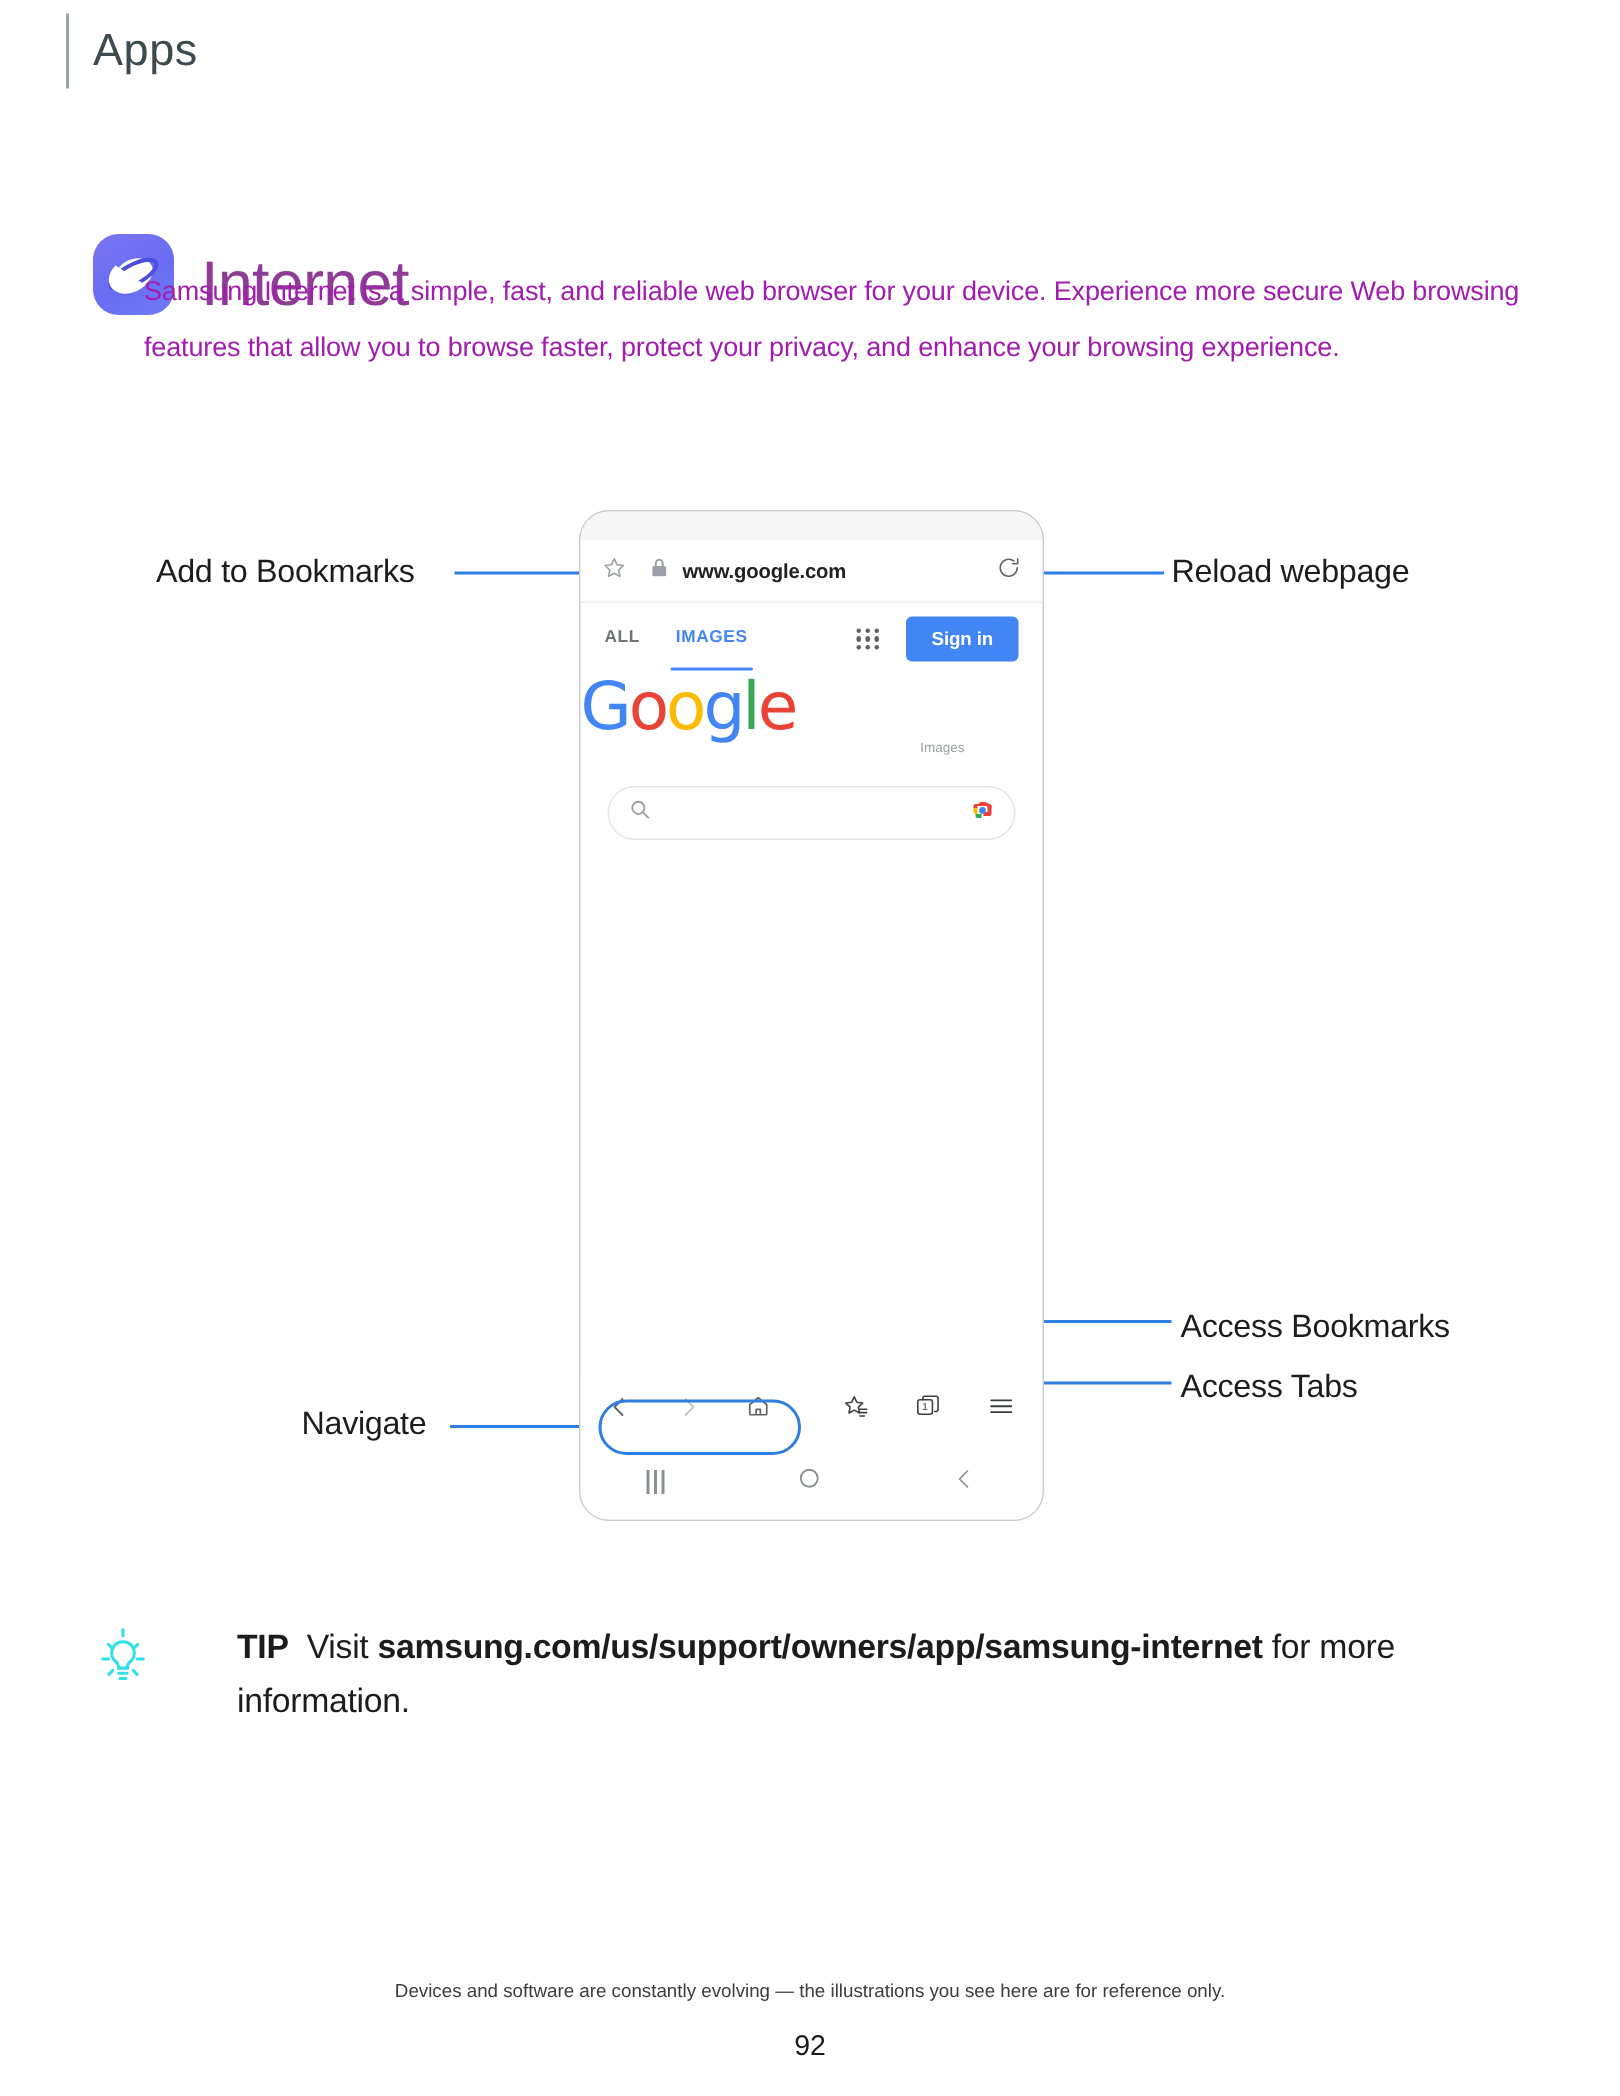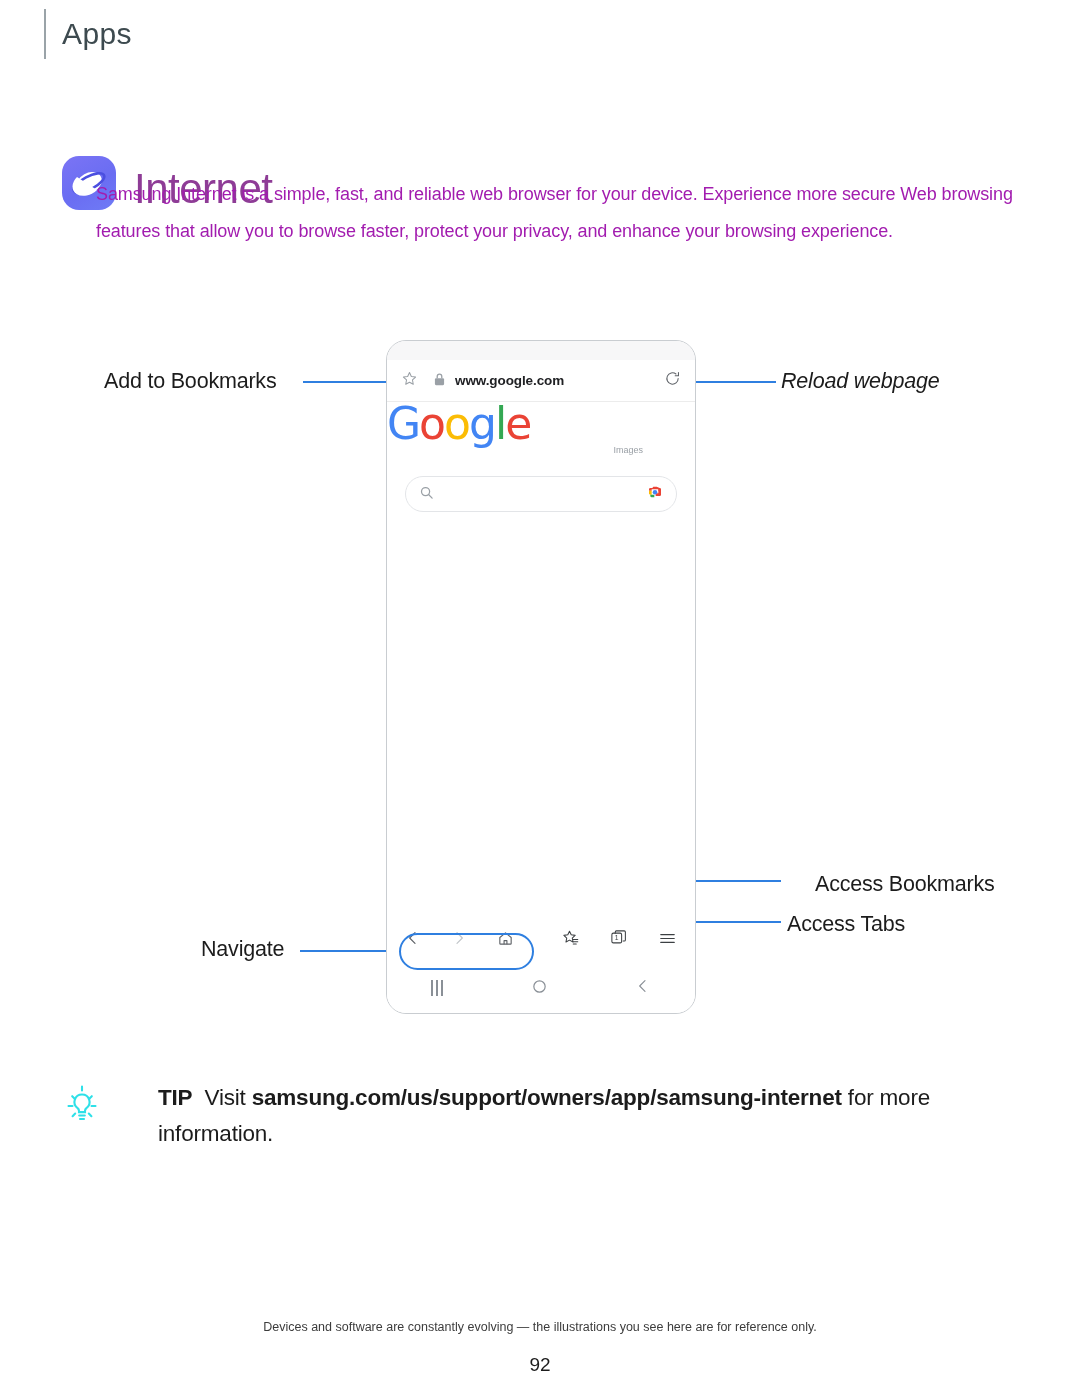--- a/index.html
+++ b/index.html
@@ -239,22 +239,22 @@
   
   .callout {
     position: absolute;
     font-size: 21.5px;
     color: #1c1c1c;
     letter-spacing: -0.2px;
     white-space: nowrap;
     pointer-events: auto;
   }
   .lbl-add-bm   { left: 104px; top: 369px; }
-  .lbl-reload   { left: 781px; top: 369px; font-style: italic; }
-  .lbl-acc-bm   { left: 787px; top: 872px; margin-left: 28px; }
+  .lbl-reload   { left: 781px; top: 369px; }
+  .lbl-acc-bm   { left: 787px; top: 872px; }
   .lbl-acc-tabs { left: 787px; top: 912px; }
   .lbl-navigate { left: 201px; top: 937px; }
 
   
   .lead { position: absolute; background: #2f7fe0; }
   .lead-h { height: 1.8px; }
   .lead-v { width: 1.8px; }
 
   .lead-add-bm  { left: 303px; top: 381px; width: 99px; }
   .lead-reload  { left: 690px; top: 381px; width: 86px; }
@@ -370,20 +370,37 @@
       </span>
       <span class="url-text">www.google.com</span>
       <span class="reload-ic">
         <svg width="17" height="17" viewBox="0 0 24 24" fill="none" stroke="#5f6368" stroke-width="1.5" stroke-linecap="round">
           <path d="M20 12a8 8 0 11-3.1-6.3"></path>
           <path d="M20.4 3.6v4.6h-4.6"></path>
         </svg>
       </span>
     </div>
 
+    <div class="tab-row">
+      <span class="tab">ALL</span>
+      <span class="tab active">IMAGES</span>
+      <span class="tab-spacer"></span>
+      <span class="apps-grid">
+        <i></i>
+          <i></i>
+          <i></i>
+          <i></i>
+          <i></i>
+          <i></i>
+          <i></i>
+          <i></i>
+          <i></i>
+      </span>
+      <span class="signin-btn">Sign in</span>
+    </div>
 
     <div class="google-logo">
       <span class="g-word">
         <span class="c-blue">G</span><span class="c-red">o</span><span class="c-yellow">o</span><span class="c-blue">g</span><span class="c-green">l</span><span class="c-red">e</span>
       </span>
       <span class="images-sub">Images</span>
     </div>
 
     <div class="search-box">
       <span>

